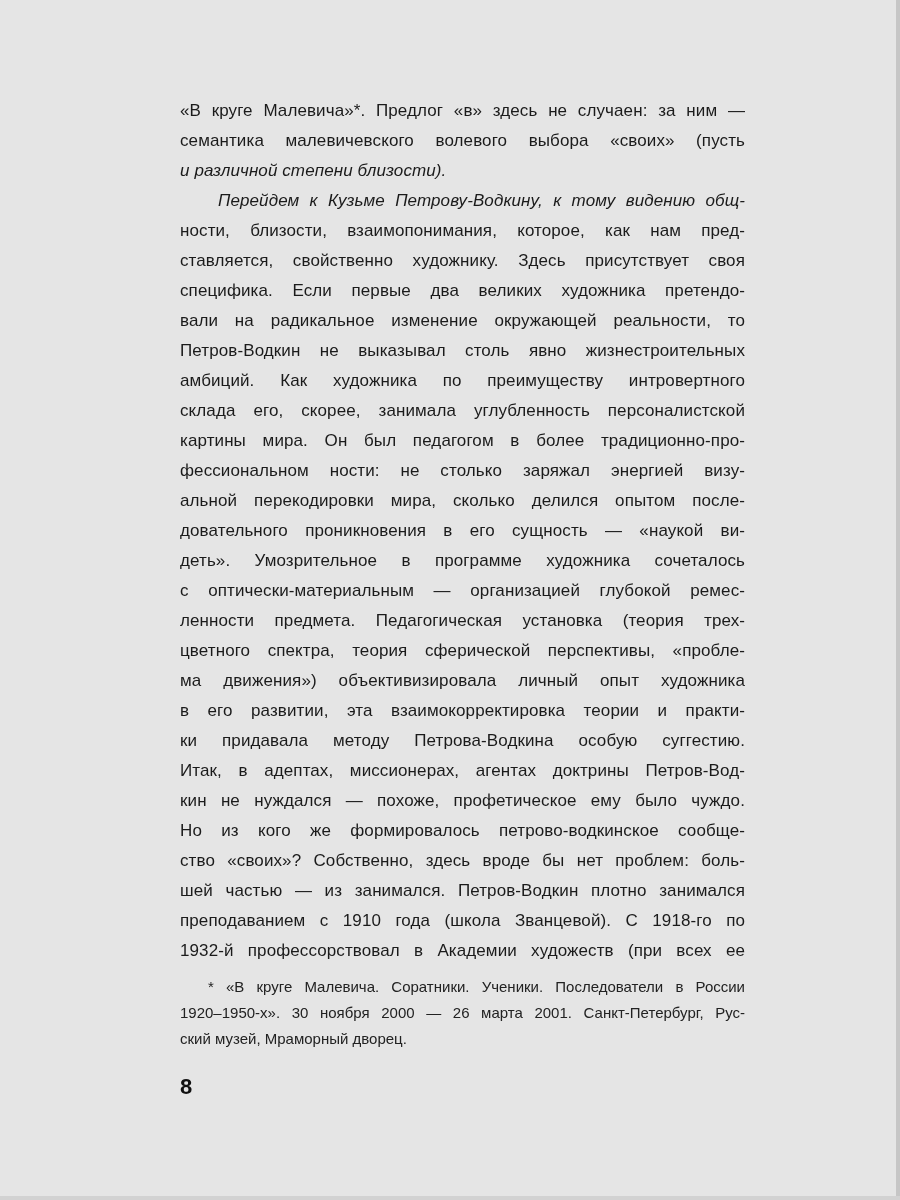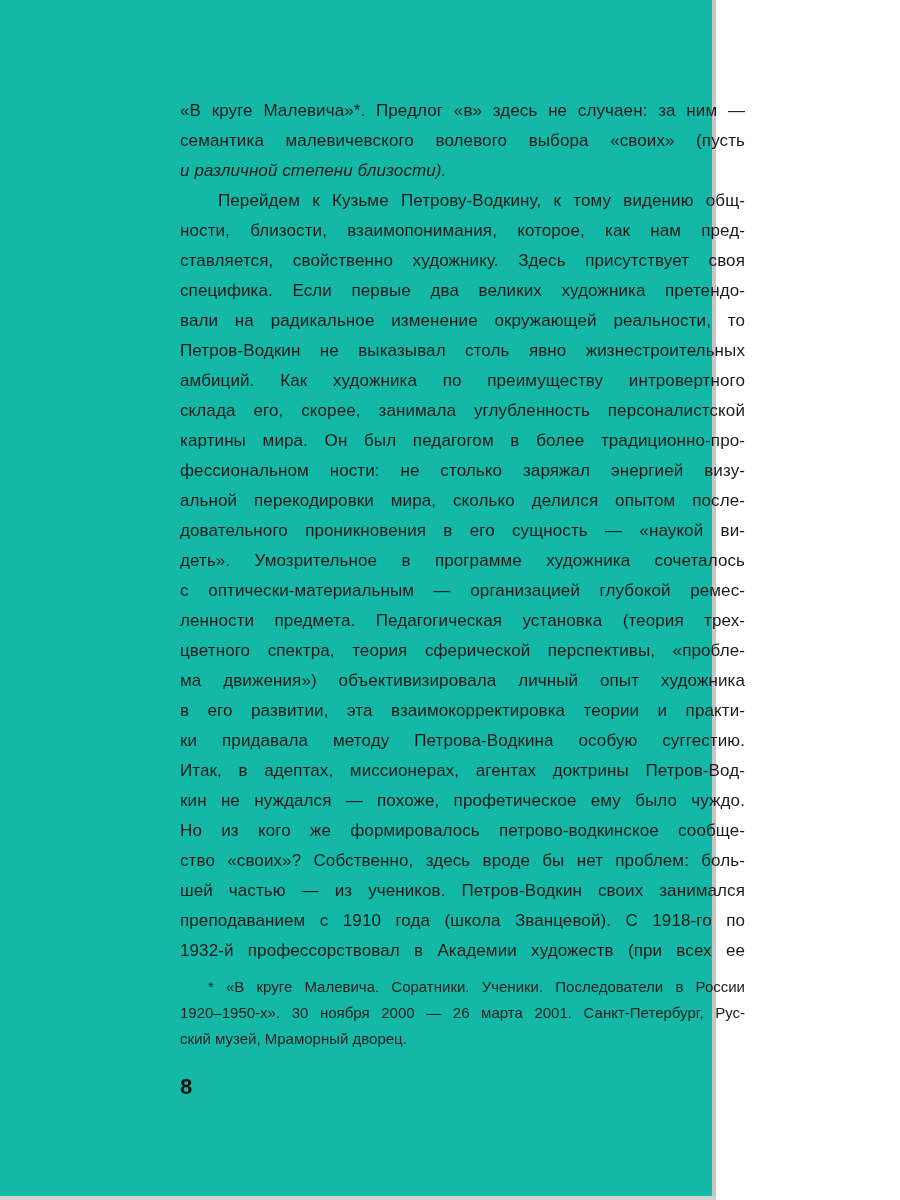--- a/index.html
+++ b/index.html
@@ -5,23 +5,23 @@
   html, body {
     margin: 0;
     padding: 0;
     width: 900px;
     height: 1200px;
     background: #ffffff;
     overflow: hidden;
   }
   .page {
     position: relative;
-    width: 716px;
+    width: 900px;
     height: 1200px;
-    background: #14b8a6;
+    background: #e5e5e5;
     box-sizing: border-box;
     font-family: "Liberation Sans", "DejaVu Sans", sans-serif;
     color: #1b1b1b;
   }
   
   .edge-right {
     position: absolute;
     right: 0; top: 0;
     width: 4px; height: 100%;
     background: #c6c6c6;
@@ -40,21 +40,21 @@
   }
   .para { margin: 0; padding: 0; }
   .line {
     font-size: 17px;
     line-height: 30px;
     text-align: justify;
     text-align-last: justify;
     letter-spacing: 0.1px;
     white-space: normal;
   }
-  .line.indent { text-indent: 38px; }
+  .line.indent { text-indent: 38px; font-style: italic; }
   .line.last { text-align-last: left; font-style: italic; }
   .footnote {
     margin-top: 8px;
   }
   .fline {
     font-size: 15px;
     line-height: 26px;
     text-align: justify;
     text-align-last: justify;
     color: #222222;
@@ -101,21 +101,21 @@
       <div class="line">с оптически-материальным — организацией глубокой ремес-</div>
       <div class="line">ленности предмета. Педагогическая установка (теория трех-</div>
       <div class="line">цветного спектра, теория сферической перспективы, «пробле-</div>
       <div class="line">ма движения») объективизировала личный опыт художника</div>
       <div class="line">в его развитии, эта взаимокорректировка теории и практи-</div>
       <div class="line">ки придавала методу Петрова-Водкина особую суггестию.</div>
       <div class="line">Итак, в адептах, миссионерах, агентах доктрины Петров-Вод-</div>
       <div class="line">кин не нуждался — похоже, профетическое ему было чуждо.</div>
       <div class="line">Но из кого же формировалось петрово-водкинское сообще-</div>
       <div class="line">ство «своих»? Собственно, здесь вроде бы нет проблем: боль-</div>
-      <div class="line">шей частью — из учеников. Петров-Водкин своих занимался</div>
+      <div class="line">шей частью — из занимался. Петров-Водкин плотно занимался</div>
       <div class="line">преподаванием с 1910 года (школа Званцевой). С 1918-го по</div>
       <div class="line">1932-й профессорствовал в Академии художеств (при всех ее</div>
     </div>
 
     <div class="footnote">
       <div class="fline indent-fn">* «В круге Малевича. Соратники. Ученики. Последователи в России</div>
       <div class="fline">1920–1950-х». 30 ноября 2000 — 26 марта 2001. Санкт-Петербург, Рус-</div>
       <div class="fline last">ский музей, Мраморный дворец.</div>
     </div>
 

